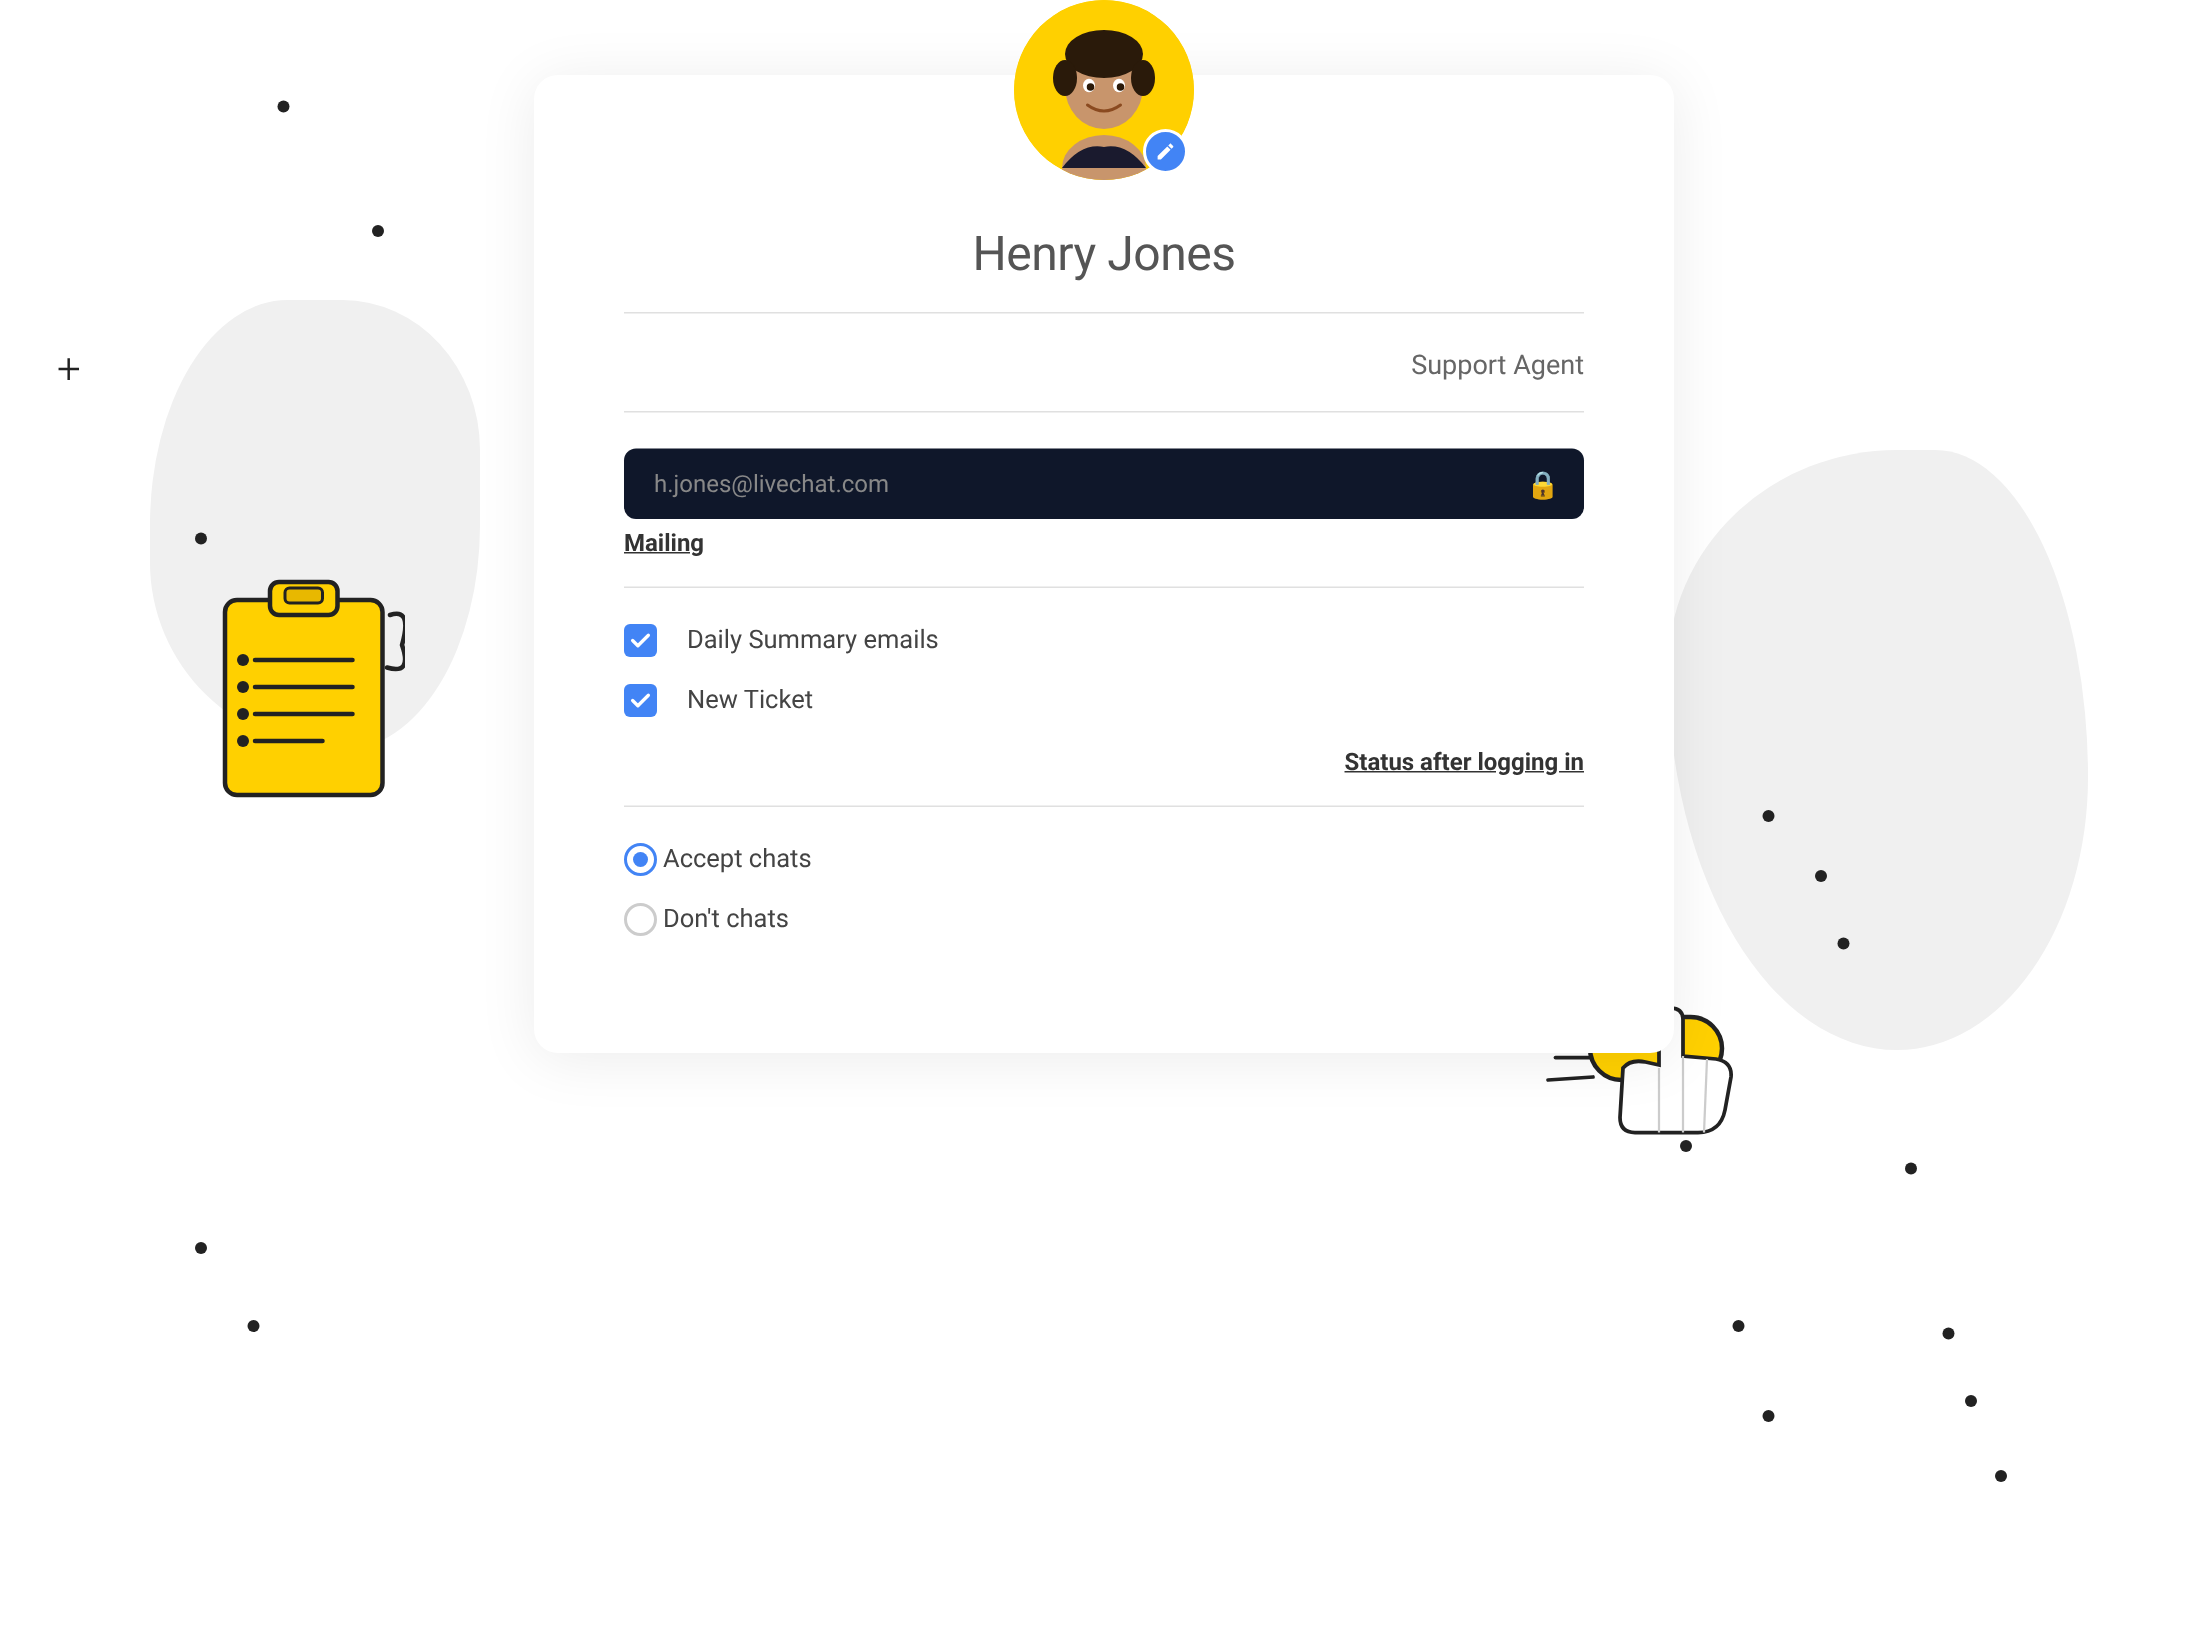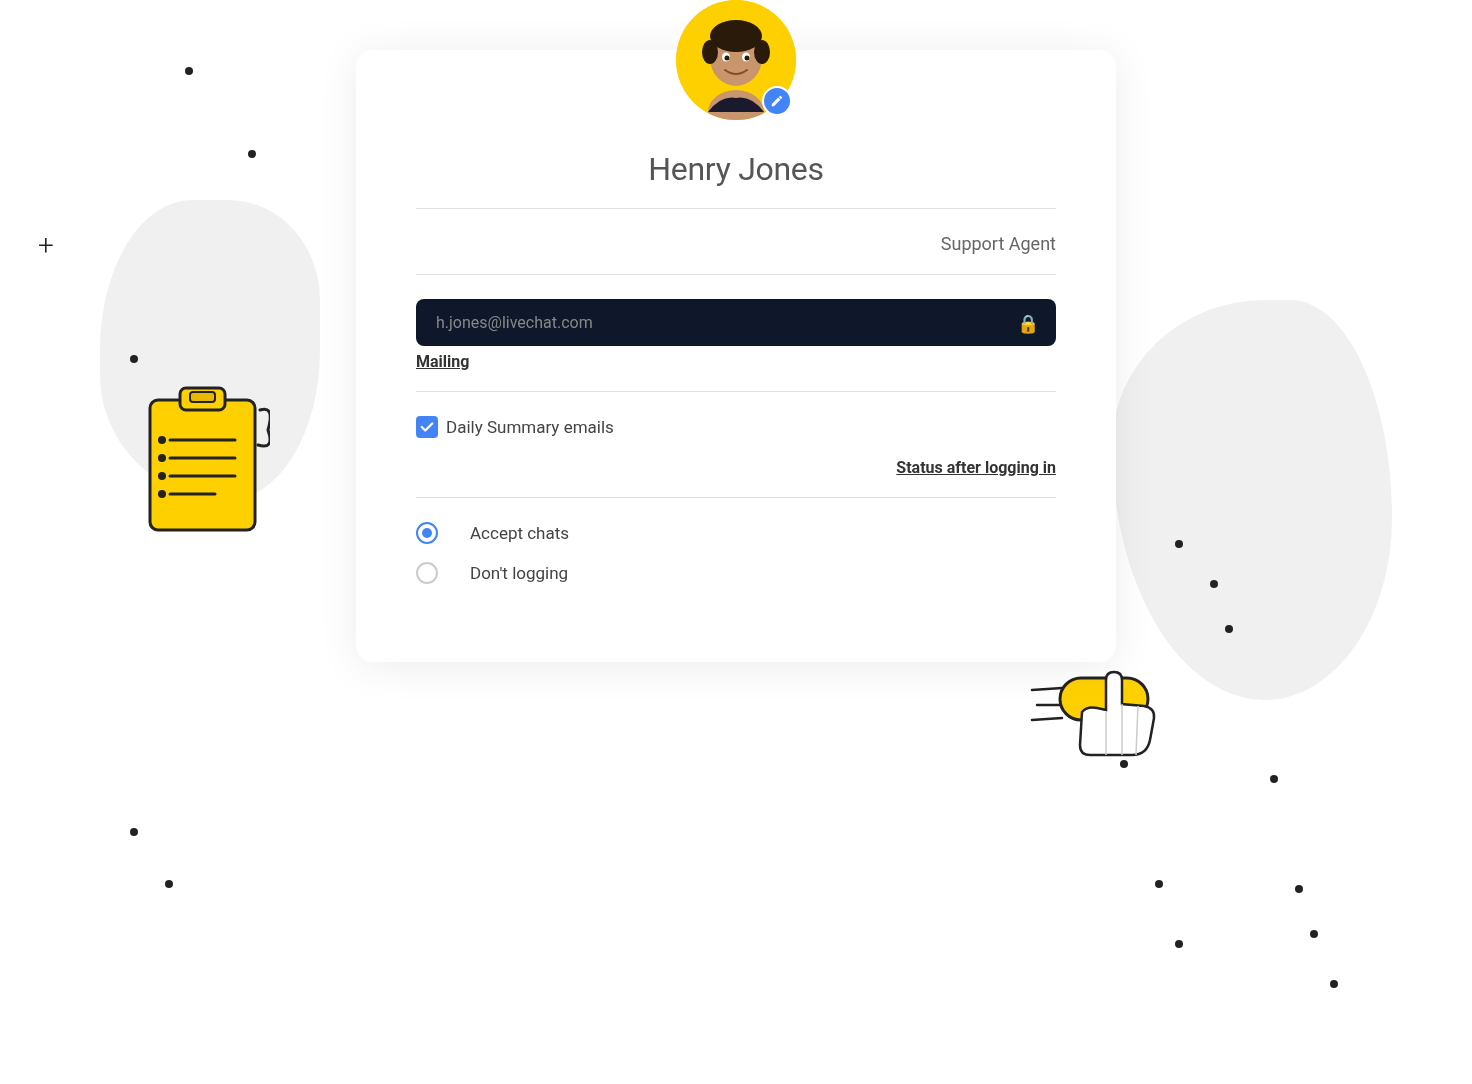--- a/index.html
+++ b/index.html
@@ -193,21 +193,21 @@
     .section-divider {
       border: none;
       border-top: 1px solid #e0e0e0;
       margin-bottom: 24px;
     }
 
     
     .checkbox-item {
       display: flex;
       align-items: center;
-      gap: 8px;
+      gap: 20px;
       margin-bottom: 18px;
     }
 
     .checkbox-box {
       width: 22px;
       height: 22px;
       background: #4284f5;
       border-radius: 4px;
       display: flex;
       align-items: center;
@@ -228,21 +228,21 @@
 
     .checkbox-label {
       font-size: 17px;
       color: #444;
     }
 
     
     .radio-item {
       display: flex;
       align-items: center;
-      gap: 32px;
+      gap: 4px;
       margin-bottom: 18px;
     }
 
     .radio-outer {
       width: 22px;
       height: 22px;
       border-radius: 50%;
       border: 2px solid #4284f5;
       display: flex;
       align-items: center;
@@ -404,31 +404,39 @@
 
     <div class="checkbox-item">
       <div class="checkbox-box">
         <svg viewBox="0 0 16 16">
           <polyline points="2,8 6,12 14,4"></polyline>
         </svg>
       </div>
       <span class="checkbox-label">Daily Summary emails</span>
     </div>
 
+    <div class="checkbox-item">
+      <div class="checkbox-box">
+        <svg viewBox="0 0 16 16">
+          <polyline points="2,8 6,12 14,4"></polyline>
+        </svg>
+      </div>
+      <span class="checkbox-label">New Ticket</span>
+    </div>
 
     <p class="section-header" style="margin-top:20px;text-align:right;">Status after logging in</p>
     <hr class="section-divider">
 
     <div class="radio-item">
       <div class="radio-outer">
         <div class="radio-inner"></div>
       </div>
       <span class="radio-label">Accept chats</span>
     </div>
 
     <div class="radio-item">
       <div class="radio-outer empty">
       </div>
-      <span class="radio-label">Don't logging</span>
+      <span class="radio-label">Don't chats</span>
     </div>
 
   </div>
 </div>
 
 </body></html>

